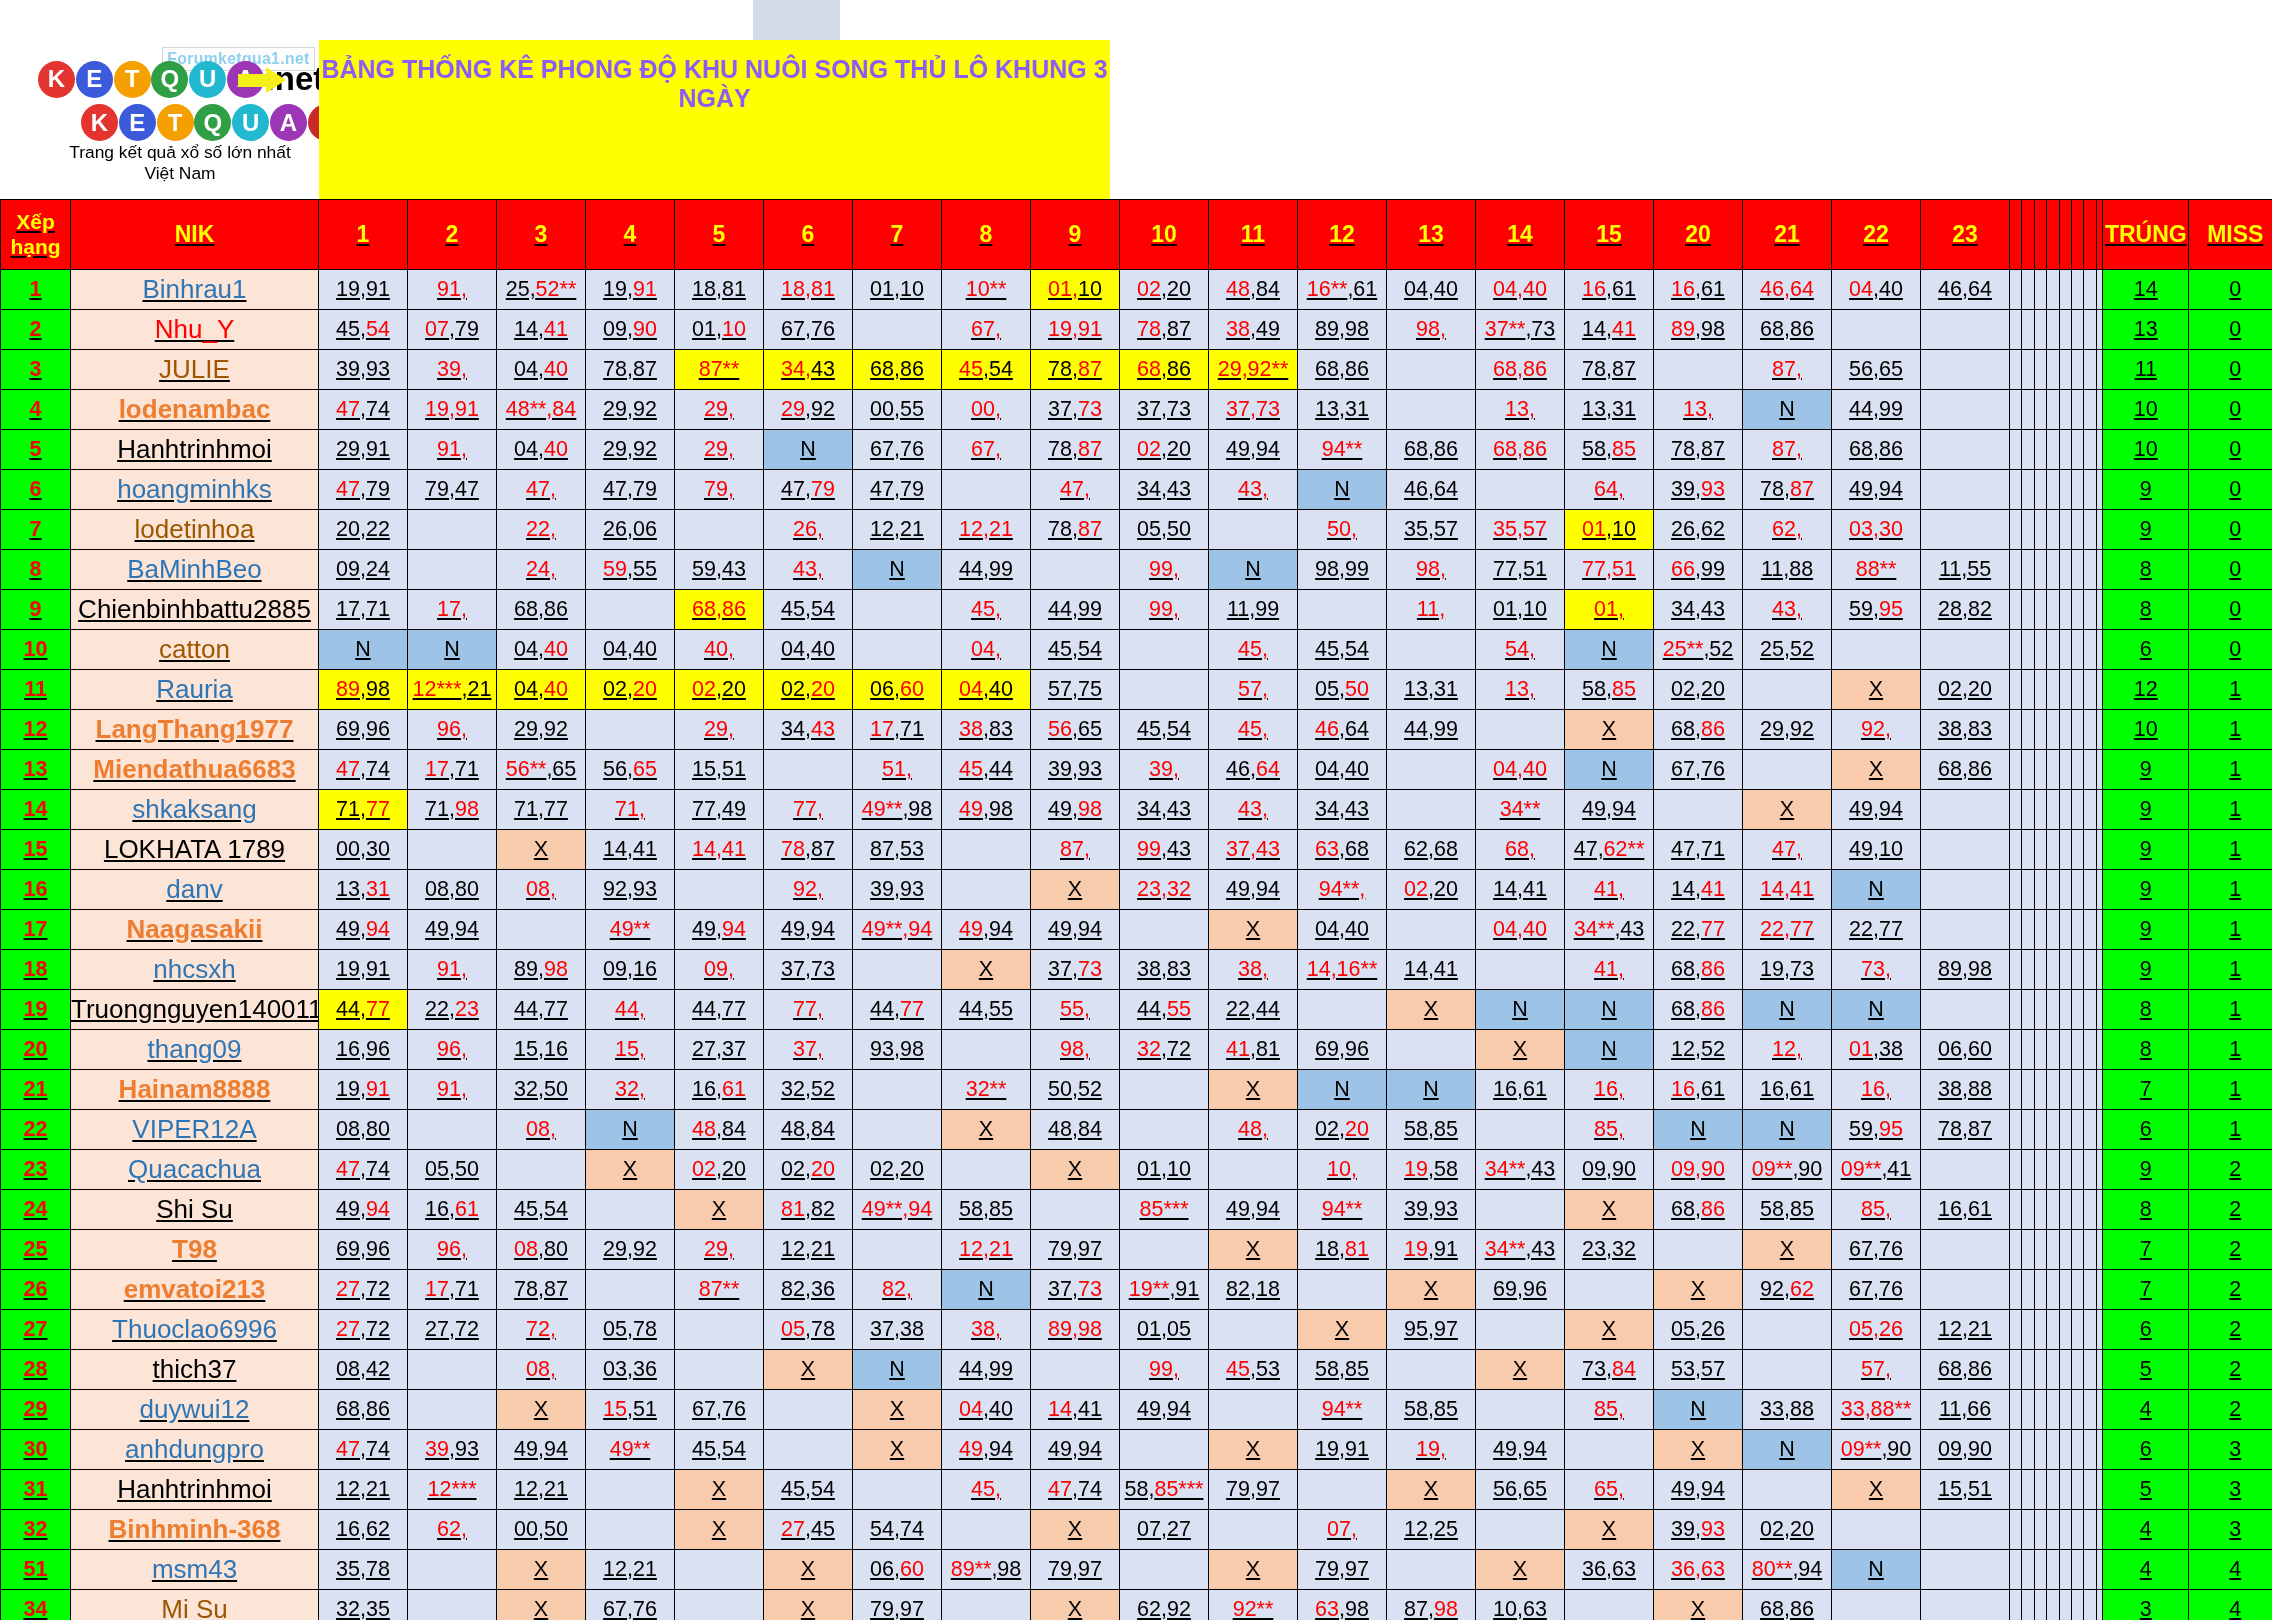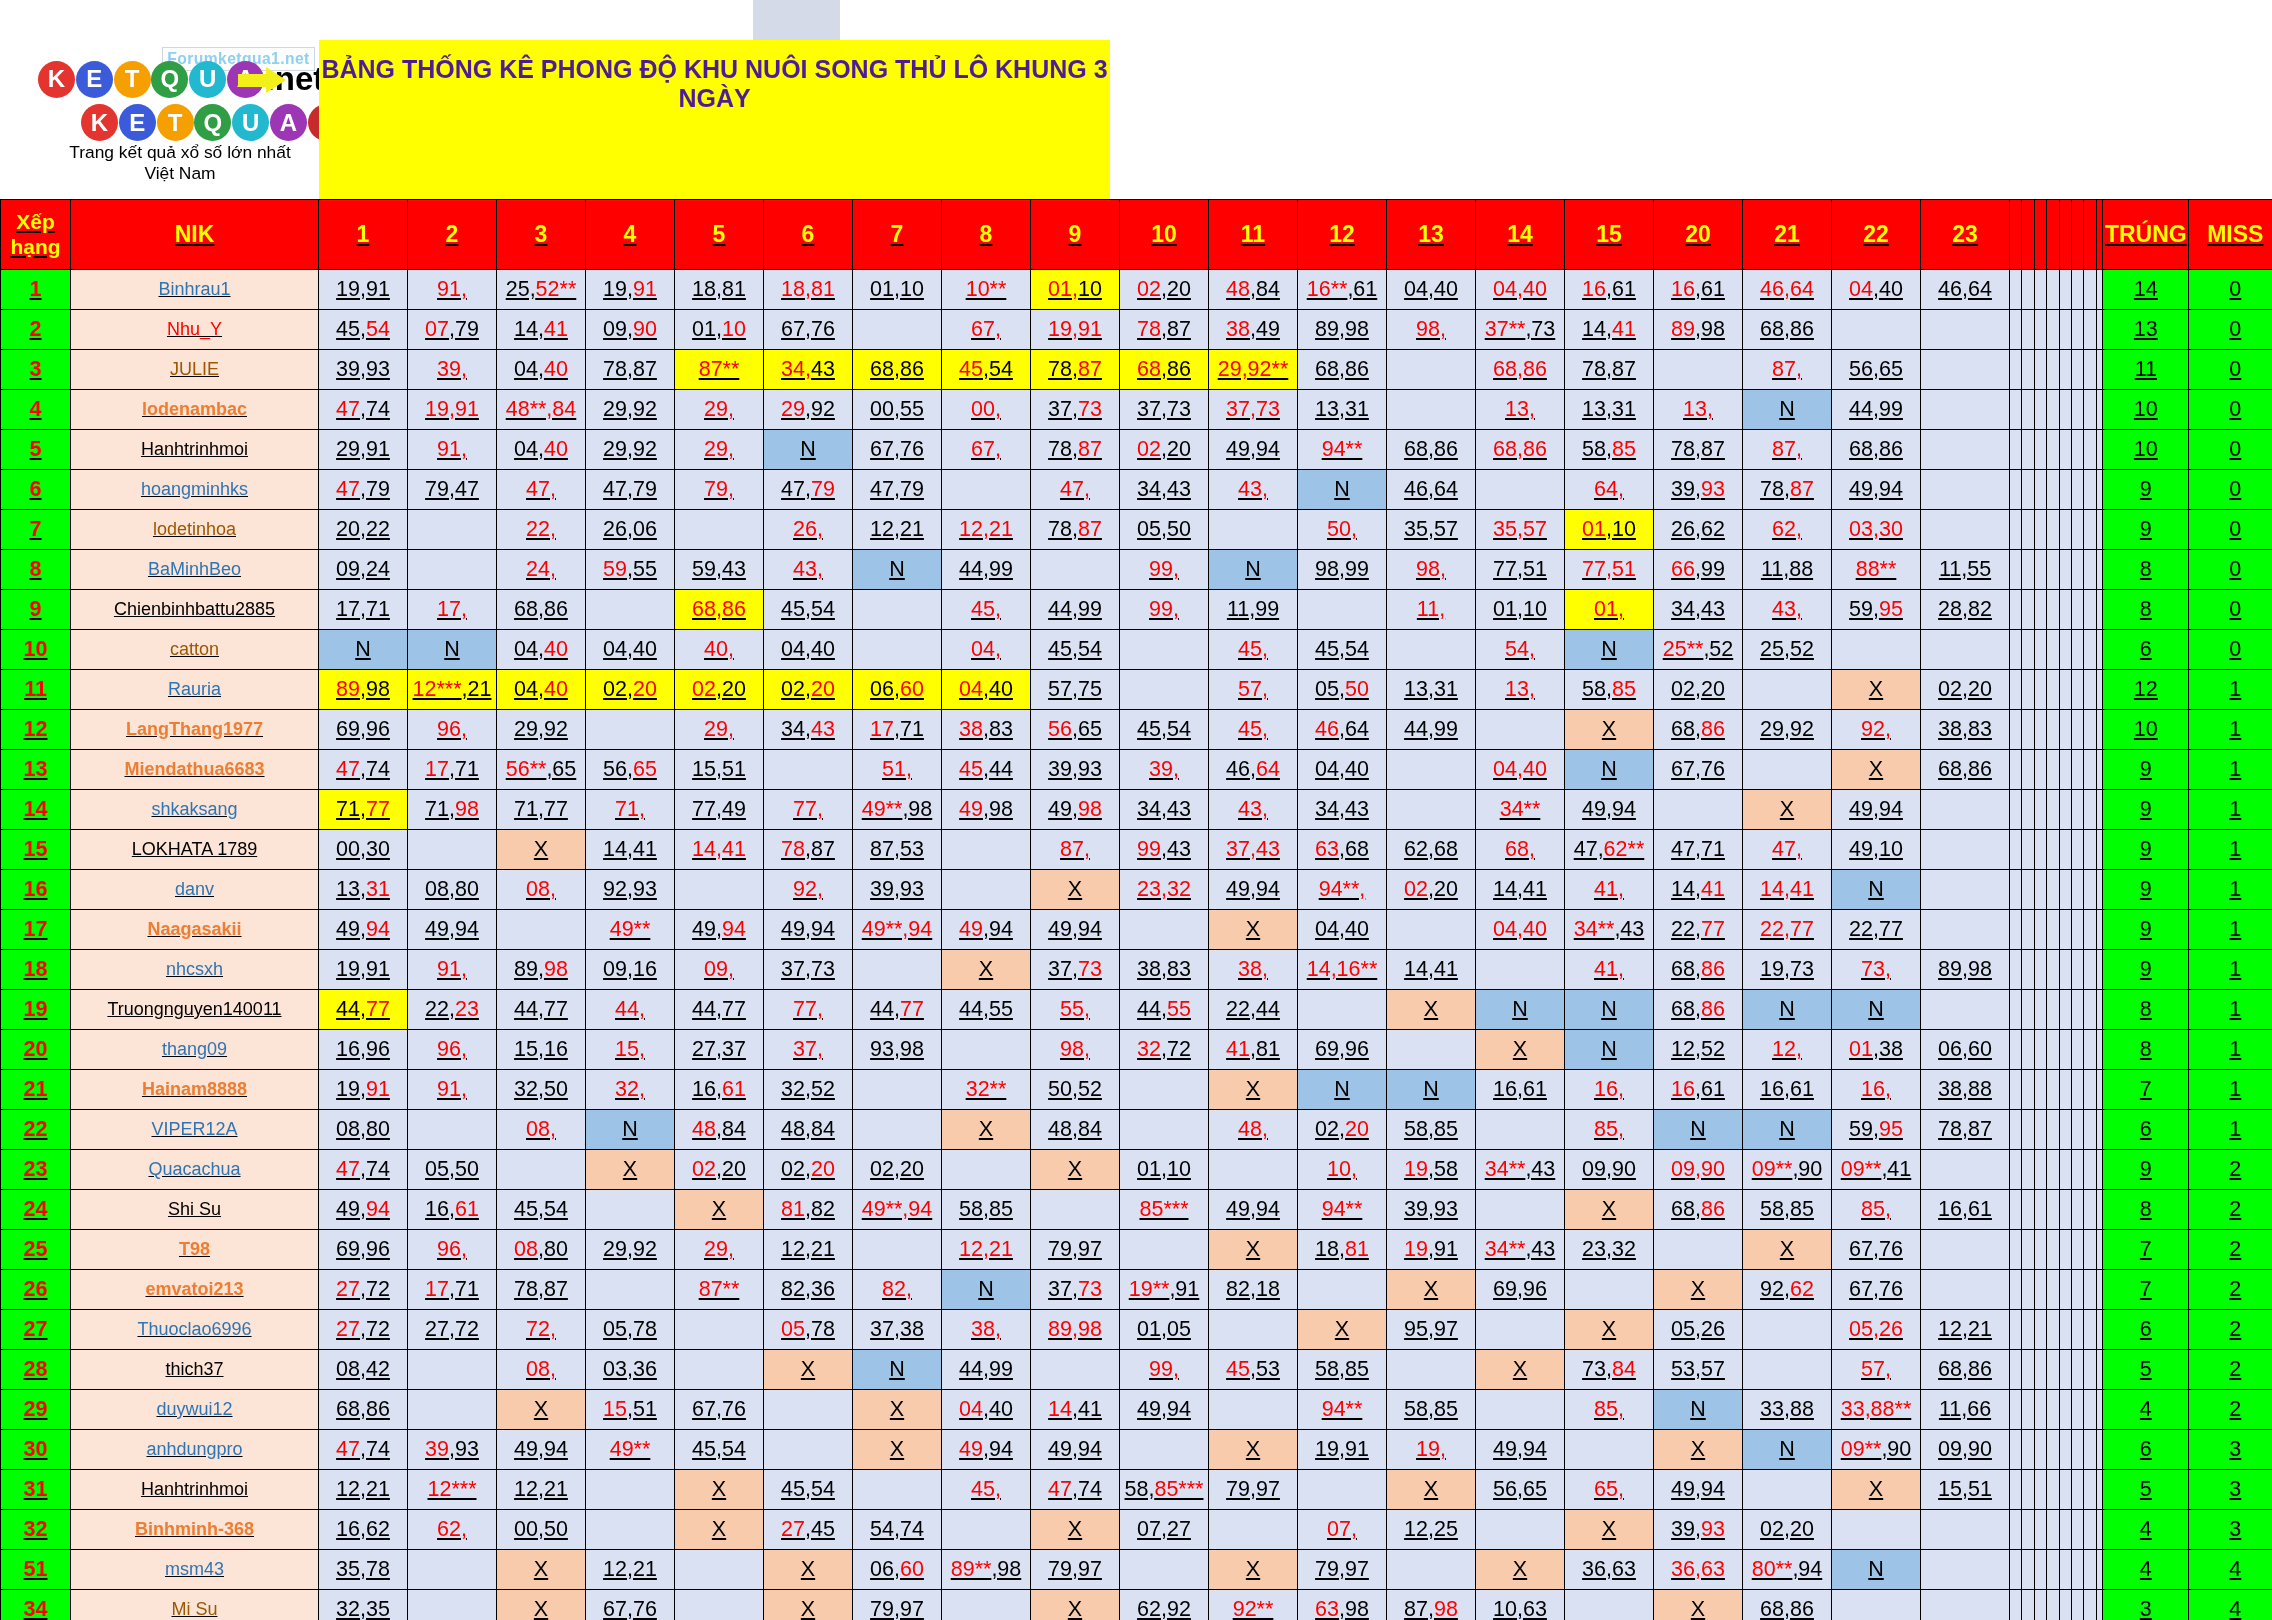--- a/index.html
+++ b/index.html
@@ -18,35 +18,35 @@
   #logo2{left:81px;top:104px;}
   .circ{width:37px;height:37px;border-radius:50%;display:flex;align-items:center;justify-content:center;
         color:#fff;font-weight:bold;font-size:24px;margin-right:0.8px;flex:none;}
   .netword{color:#000;font-weight:bold;font-size:31px;margin-left:0.8px;}
   #arrow{position:absolute;left:238px;top:74px;width:28px;height:13.2px;background:#f3ef19;}
   #arrow:after{content:'';position:absolute;left:28px;top:-6.6px;width:0;height:0;
                border-left:20px solid #f3ef19;border-top:13.2px solid transparent;border-bottom:13.2px solid transparent;}
   #tagline{position:absolute;left:56px;top:142px;width:248px;color:#000;font-size:17.4px;text-align:center;}
   #banner{position:absolute;left:319px;top:40px;width:791px;height:159px;background:#ffff00;}
   #banner-title{position:absolute;left:0;top:15px;width:100%;text-align:center;
-                color:#4c1d95;font-weight:bold;font-size:25px;}
+                color:#8b5cf6;font-weight:bold;font-size:25px;}
   #banner-month{position:absolute;left:0;top:95px;width:100%;text-align:center;
                 color:#0000ff;font-weight:bold;font-size:25px;}
 
   
   table{border-collapse:collapse;table-layout:fixed;width:2273px;}
   col.w-rank{width:70px;} col.w-nik{width:248px;} col.w-val{width:89px;}
   col.w-nar{width:12.4px;} col.w-tiny{width:6.6px;} col.w-trung{width:86px;} col.w-miss{width:93px;}
   th,td{border:0.8px solid #000;padding:0;text-align:center;vertical-align:middle;overflow:hidden;}
   thead tr{height:70px;}
   tbody tr{height:40px;}
   th{background:#ff0000;color:#ffff00;font-weight:bold;font-size:23px;line-height:1.15;}
   th.h-rank{font-size:21px;margin-left:13px;}
   td.rank{background:#00ff00;color:#ff0000;font-weight:bold;font-size:21.5px;}
-  td.nik{background:#fce4d6;font-size:18px;}
+  td.nik{background:#fce4d6;font-size:26px;}
   td.c{background:#d9e1f2;font-size:21.5px;color:#000;}
   td.bg-y{background:#ffff00;}
   td.bg-o{background:#f8cbad;}
   td.bg-b{background:#9dc3e6;}
   td.nar{background:#d9e1f2;}
   td.tm{background:#00ff00;color:#000;font-size:21.5px;}
   span.r{color:#ff0000;}
   .nm-blue{color:#2e75b6;} .nm-red{color:#ff0000;} .nm-black{color:#000;}
   .nm-orange{color:#ed7d31;font-weight:bold;} .nm-brown{color:#9c5700;}
 </style>

